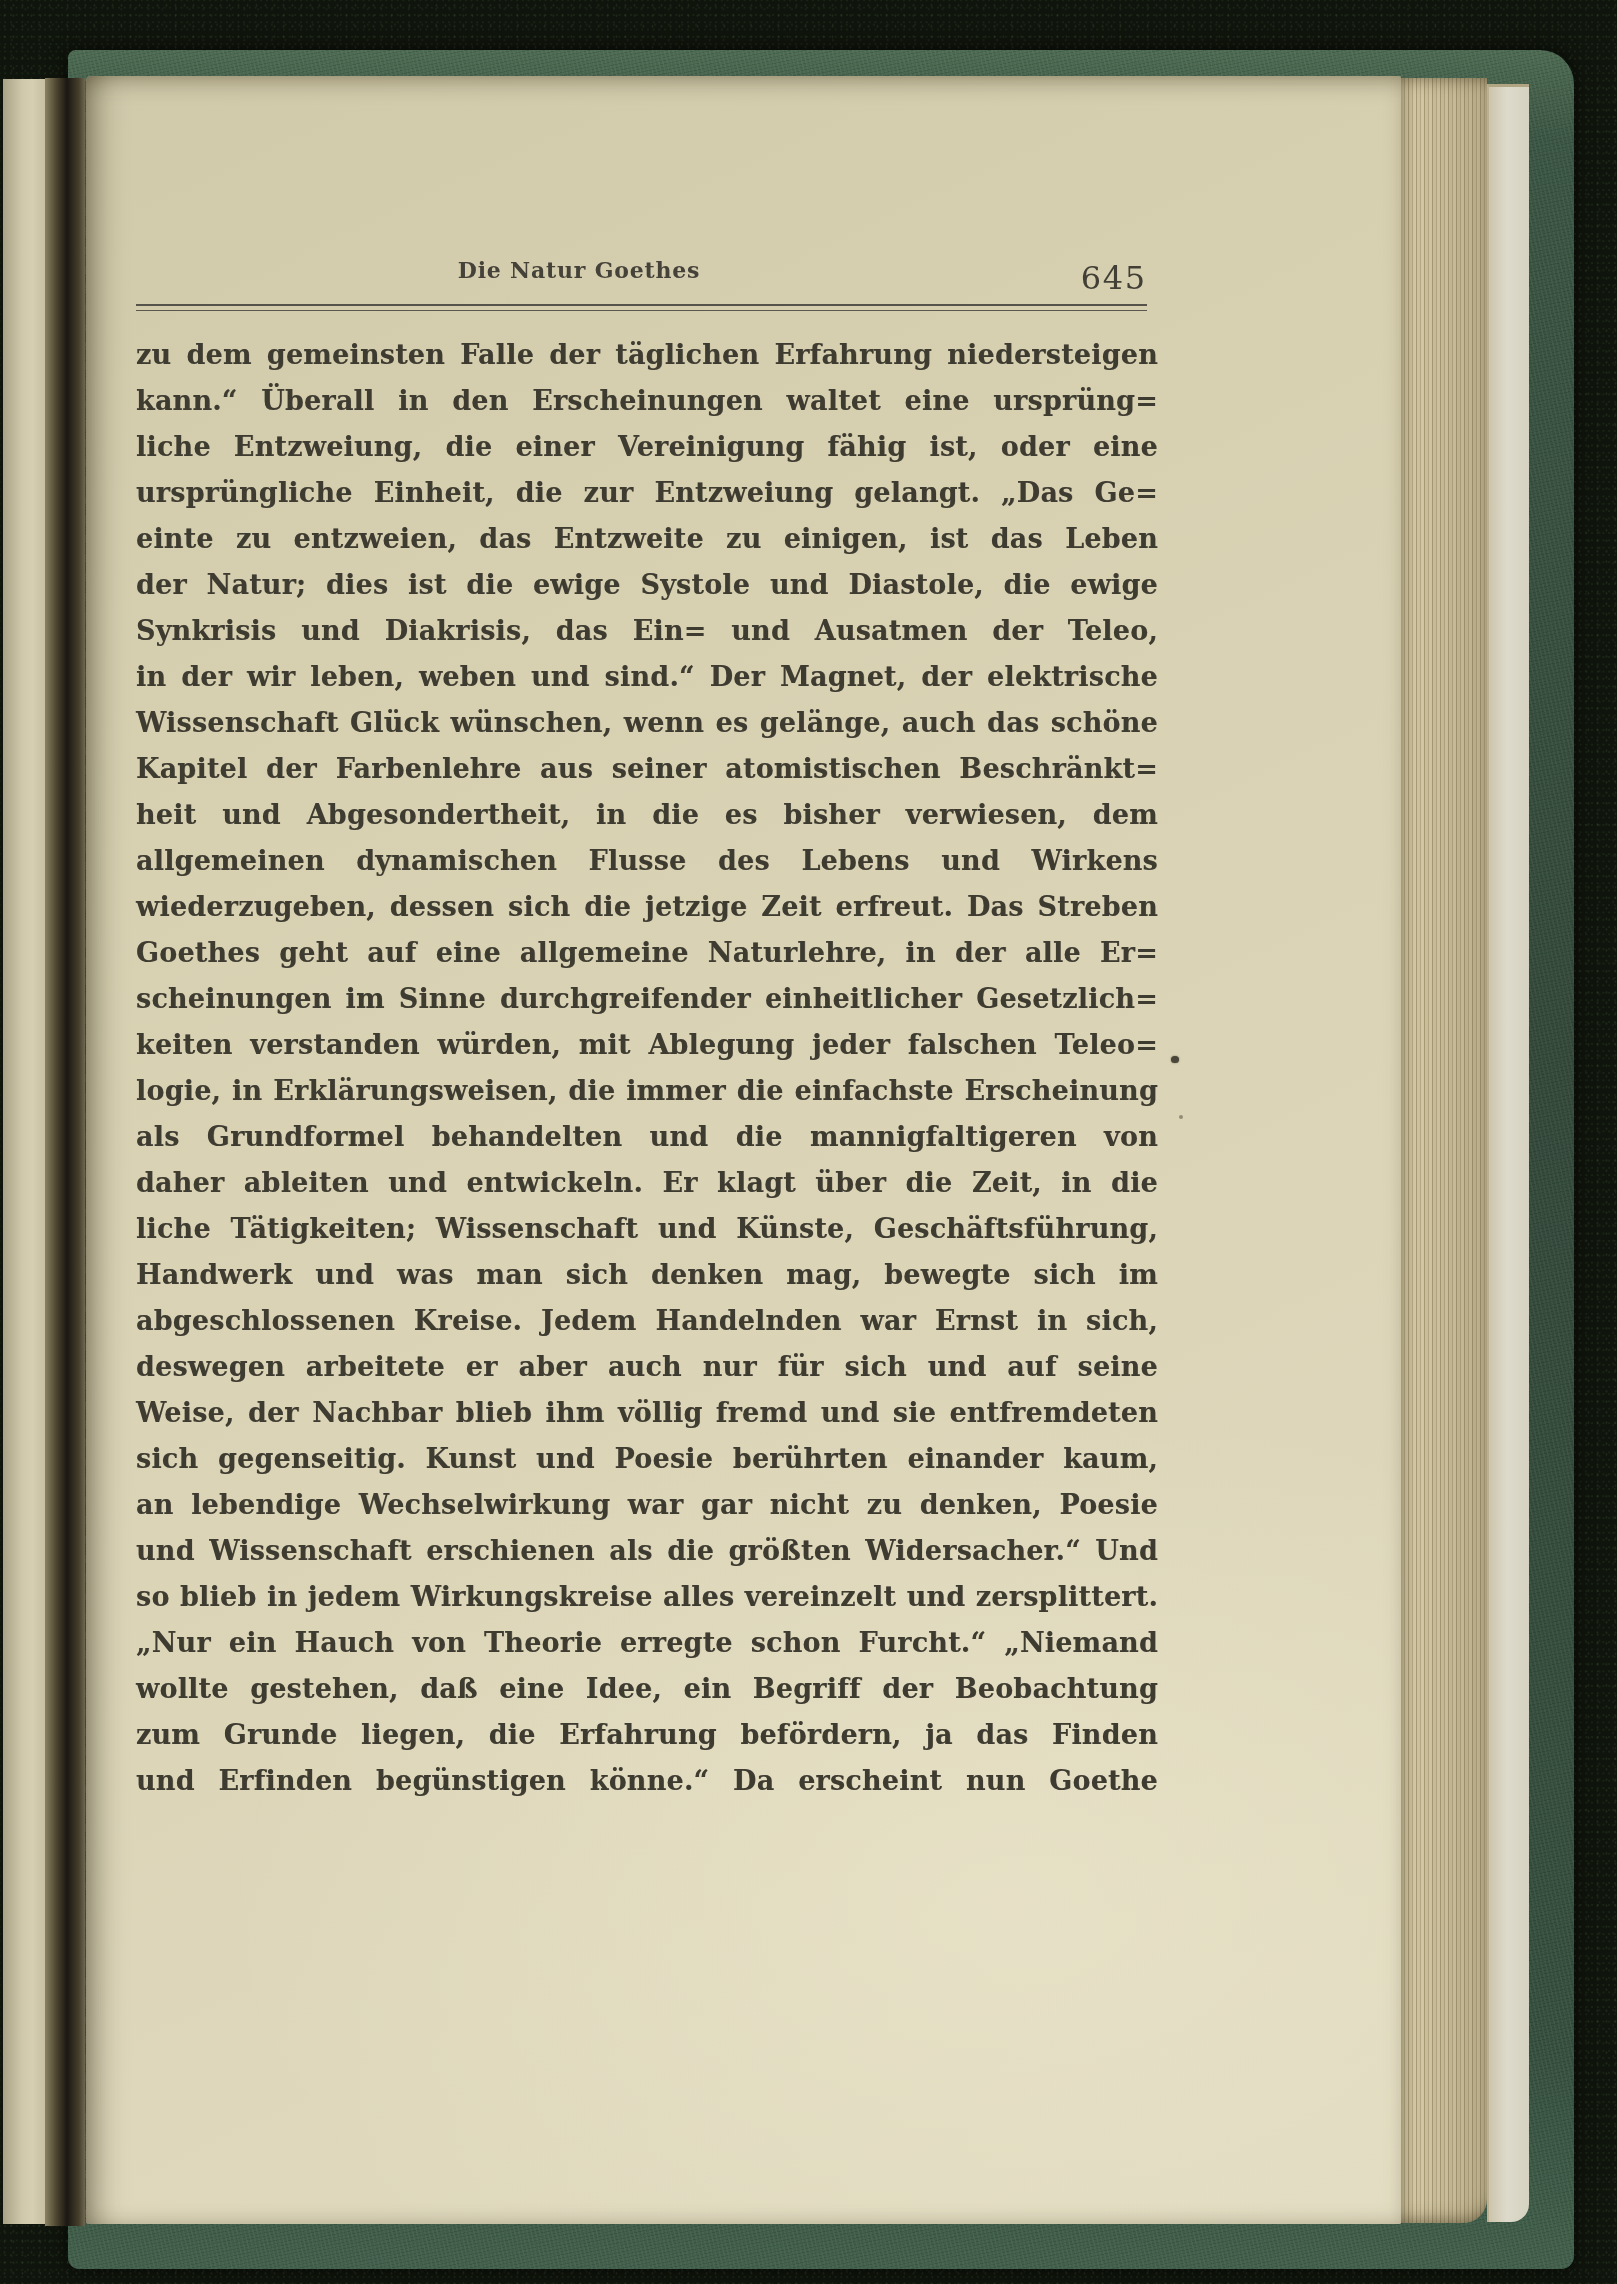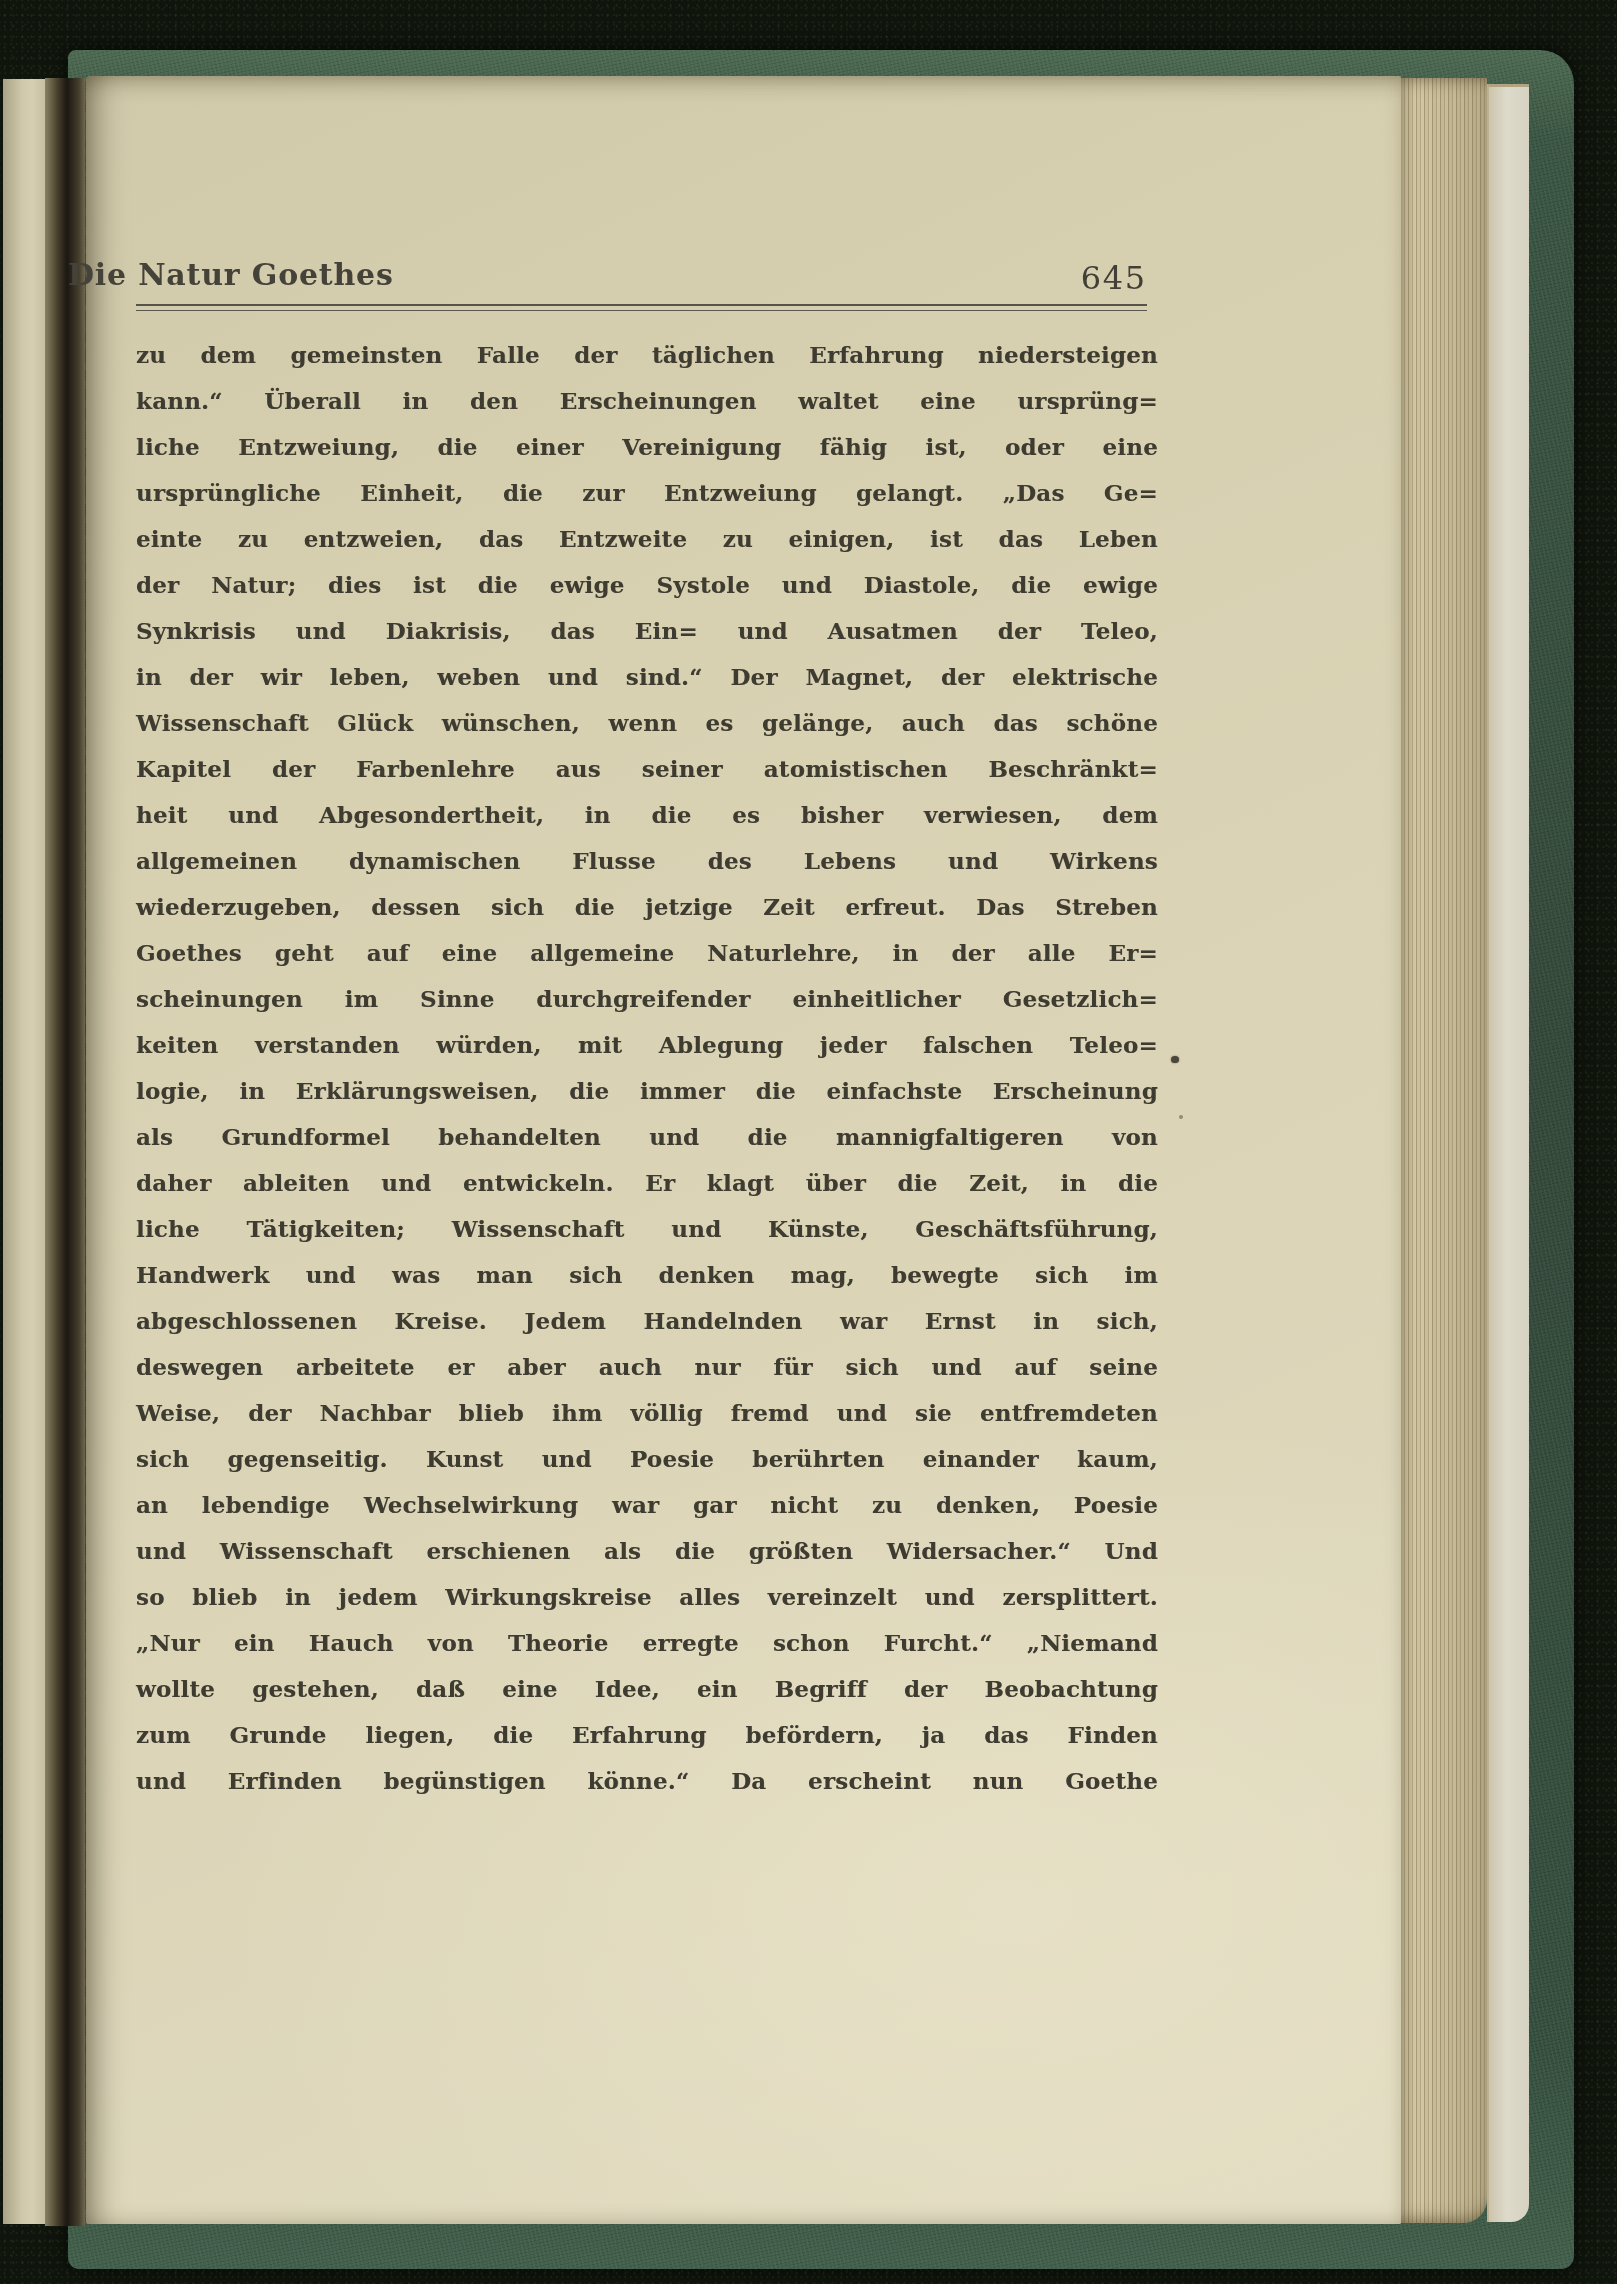--- a/index.html
+++ b/index.html
@@ -55,36 +55,36 @@
     box-shadow:inset 0 11.3px 14.6px -9.7px rgba(50,40,15,.5), inset 0 -13px 16px -9.7px rgba(50,40,15,.5);
   }
   .inner-page-edge{
     position:absolute;left:1487px;top:84px;width:40px;height:2135px;
     border-top:3.2px solid #b1a482;border-left:2.4px solid #bdb090;
     border-radius:0 0 18px 0;
     background:linear-gradient(90deg,#ccc5ac 0%,#dedacb 45%,#d6d2c1 100%);
   }
   .text-block{position:absolute;left:50px;top:0;width:1022px;height:100%;}
   .header-title{
-    position:absolute;top:181px;left:0;width:100%;
+    position:absolute;top:181px;left:0;width:100%;text-align:center;
     transform:translateX(-68px);
-    font-size:30px;font-weight:bold;letter-spacing:0.8px;color:#45423a;
+    font-size:22px;font-weight:bold;letter-spacing:0.8px;color:#45423a;
   }
   .page-number{
     position:absolute;top:183px;right:11.3px;
     font-size:32px;font-weight:normal;color:#413f36;letter-spacing:1.6px;
   }
   .divider-rule{
     position:absolute;top:228px;left:0;width:1011px;height:4px;
     border-top:2.4px solid #56534a;border-bottom:1.6px solid #5a574e;
   }
   .body-text{position:absolute;top:256px;left:0;width:1022px;}
   .line{
     height:46px;line-height:46px;
-    font-size:23px;font-weight:bold;color:#3e3b31;
+    font-size:27px;font-weight:bold;color:#3e3b31;
     text-align:justify;text-align-last:justify;-moz-text-align-last:justify;
     letter-spacing:0.2px;white-space:normal;overflow:visible;
     text-shadow:0.3px 0.3px 0.5px rgba(62,59,49,.35);
   }
   .ink-speck{
     position:absolute;left:1085px;top:980px;width:8px;height:7.3px;border-radius:50%;
     background:#4a463a;box-shadow:0 0 1.6px rgba(74,70,58,.8);
   }
   .speck-2{
     position:absolute;left:1093px;top:1039px;width:4px;height:4px;border-radius:50%;

